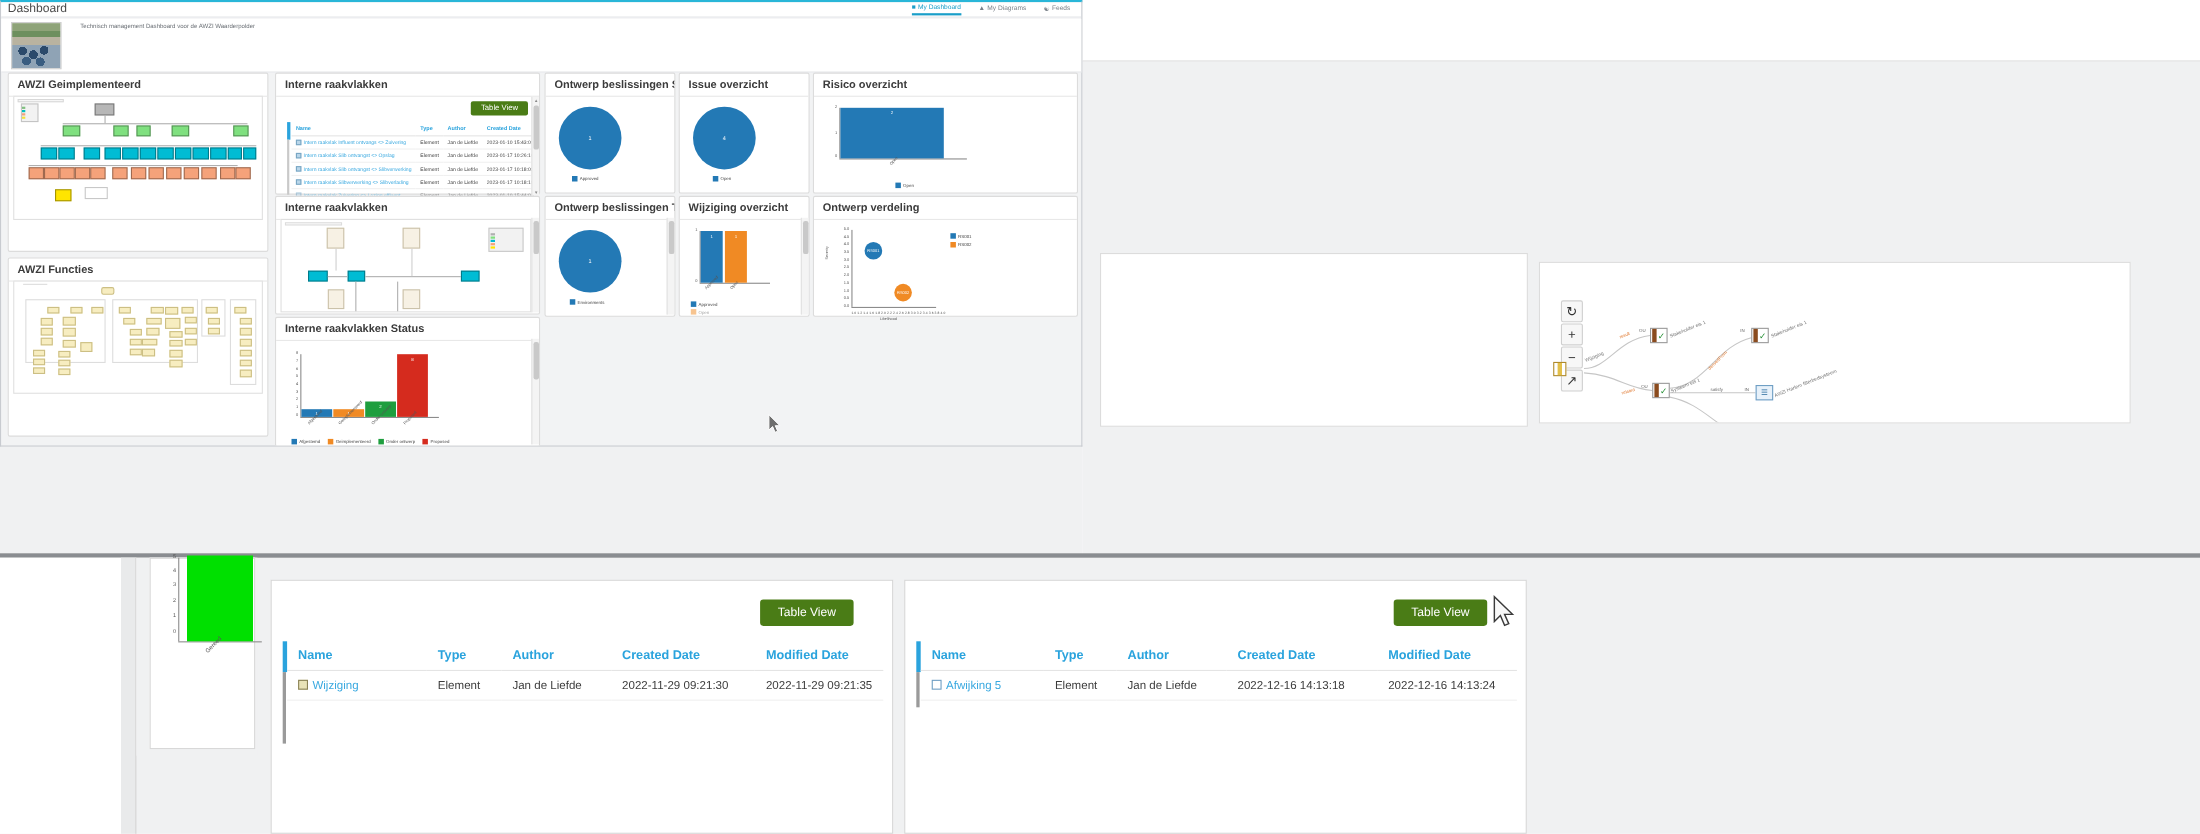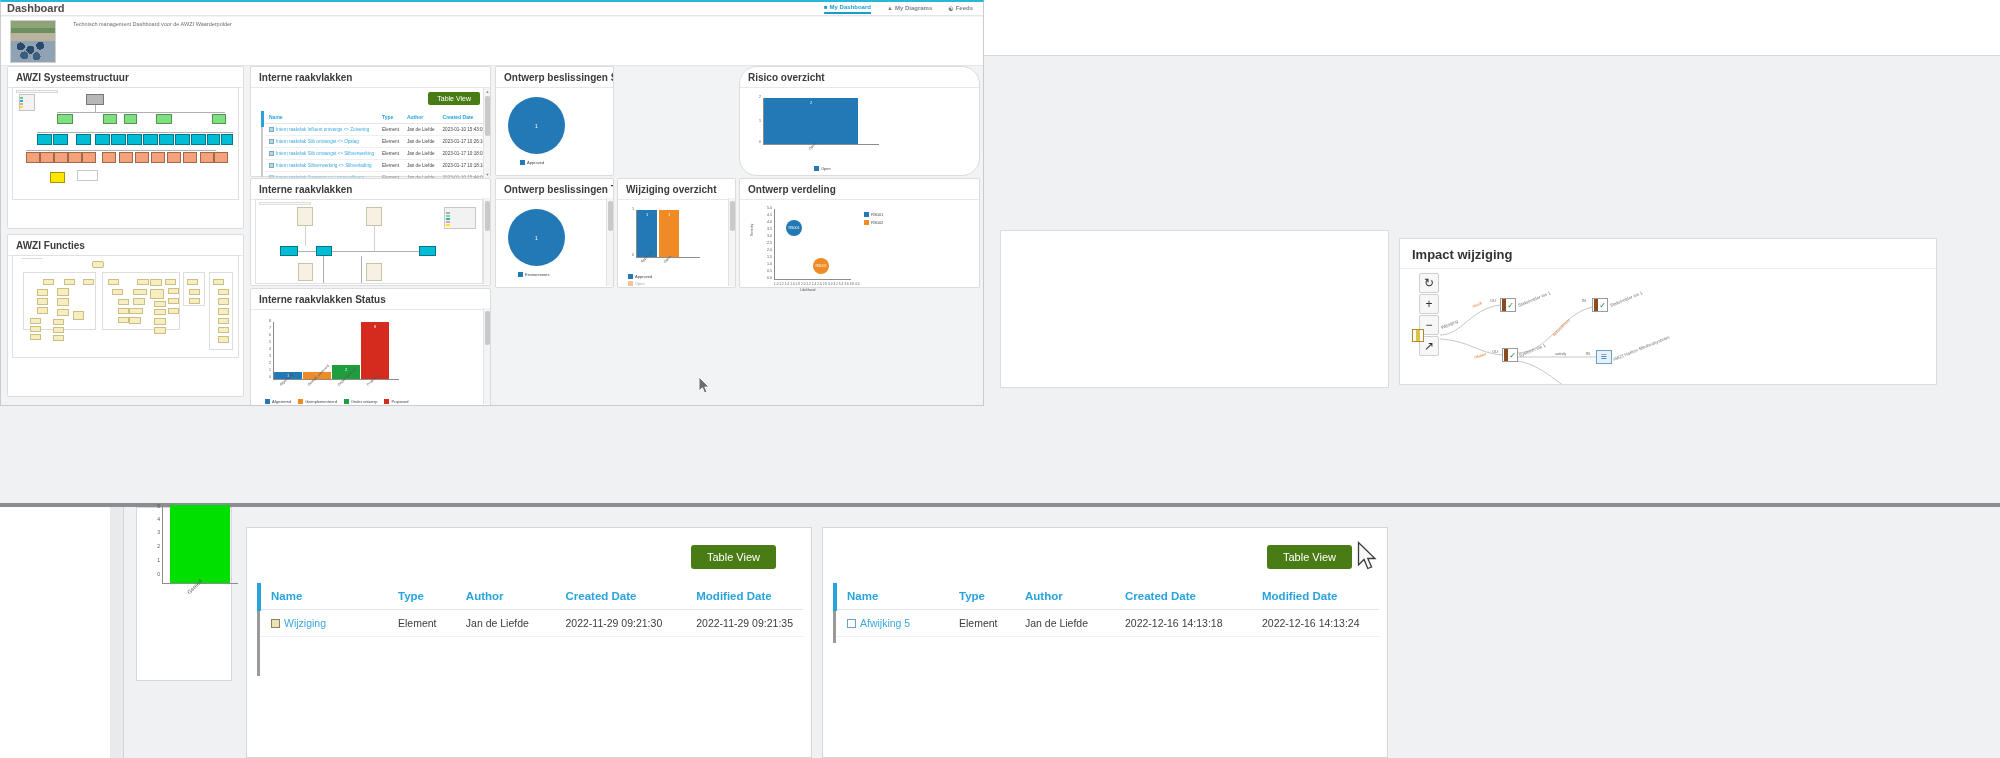--- a/index.html
+++ b/index.html
@@ -40,21 +40,20 @@
   .app-window {
     position:absolute; left:0; top:0; width:984px; height:406px;
     background:#f2f3f4;
     border:1px solid #c8cbd0;
     border-top:2px solid #29b6d8;
     overflow:hidden;
   }
   .app-header {
     position:relative; height:14px; background:#ffffff;
     border-bottom:1px solid #e3e5e8;
-    font-weight:bold;
   }
   .app-title {
     position:absolute; left:6px; top:0px;
     font-size:11px; color:#4a4a4a;
   }
   .tabs { position:absolute; right:10px; top:2px; display:flex; gap:16px; }
   .tab {
     font-size:6px; color:#7a8189; display:flex; align-items:center; gap:2px;
     padding-bottom:2px; cursor:pointer; white-space:nowrap;
   }
@@ -264,21 +263,20 @@
         <td>Element</td>
         <td>Jan de Liefde</td>
         <td>2022-12-16 14:13:18</td>
         <td>2022-12-16 14:13:24</td>
       </tr>
     </tbody>
   </table>
 </div>
 
 <div class="imp-panel">
-  <div class="imp-title">Impact wijziging</div>
   <div style="position:absolute;left:0;top:28px;width:536px;height:117px;overflow:hidden;">
 
     <div class="gbtn" style="left:19px;top:6px;">↻</div>
     <div class="gbtn" style="left:19px;top:27px;">+</div>
     <div class="gbtn" style="left:19px;top:48px;">−</div>
     <div class="gbtn" style="left:19px;top:69px;">↗</div>
 
     <div class="gnode" style="left:12px;top:62px;width:12px;height:13px;background:#fff;border-color:#b08a2a;">
       <div class="lbar" style="background:#e3c04a;"></div>
     </div>
@@ -346,21 +344,21 @@
   </div>
 
   <div class="hero">
     <div class="hero-thumb"></div>
     <div class="hero-text">Technisch management Dashboard voor de AWZI Waarderpolder</div>
   </div>
 
   <div class="dash">
 
     <div class="panel" style="left:6px;top:0px;width:237px;height:163px;">
-      <div class="panel-title">AWZI Systeemstructuur</div>
+      <div class="panel-title">AWZI Geimplementeerd</div>
       <div class="diag-frame" style="left:4px;top:20px;width:227px;height:113px;">
         <div style="position:absolute;left:3px;top:2px;width:42px;height:3px;border:1px solid #d8d8d8;background:#fafafa;"></div>
 
         <div style="position:absolute;left:6px;top:6px;width:16px;height:17px;background:#f2f2f2;border:1px solid #c4c4c4;"></div>
         <div style="position:absolute;left:7px;top:9px;width:3px;height:2px;background:#7fbf7f;"></div>
         <div style="position:absolute;left:7px;top:12px;width:3px;height:2px;background:#00c0c0;"></div>
         <div style="position:absolute;left:7px;top:15px;width:3px;height:2px;background:#f2a07a;"></div>
         <div style="position:absolute;left:7px;top:18px;width:3px;height:2px;background:#f0e040;"></div>
 
         <div class="nodebox" style="left:73px;top:6px;width:18px;height:11px;background:#b7b7b7;"></div>
@@ -643,20 +641,34 @@
               <span class="lg-sw" style="background:#2379b5;"></span>
               <span>Environments</span>
             </div>
         </div>
       </div>
       <div class="scroll-v" style="right:0;top:19px;height:88px;">
         <div class="thumb" style="top:3px;height:30px;"></div>
       </div>
     </div>
 
+    <div class="panel" style="left:616px;top:0px;width:119px;height:110px;">
+      <div class="panel-title">Issue overzicht</div>
+      <div class="chart-area" style="height:88px;">
+        <div class="pie" style="left:12px;top:9px;width:57px;height:57px;background:#2379b5;">
+          <span class="pie-val">4</span>
+        </div>
+        <div class="legend" style="left:30px;top:72px;">
+          <div class="lg-item">
+              <span class="lg-sw" style="background:#2379b5;"></span>
+              <span>Open</span>
+            </div>
+        </div>
+      </div>
+    </div>
 
     <div class="panel" style="left:616px;top:112px;width:119px;height:110px;">
       <div class="panel-title">Wijziging overzicht</div>
       <div class="chart-area" style="height:88px;">
         <div class="axis-line" style="left:18px;top:10px;width:1px;height:47px;"></div>
         <div class="axis-line" style="left:18px;top:57px;width:64px;height:1px;"></div>
         <div class="tick-lbl" style="left:4px;top:7px;width:12px;">1</div>
         <div class="tick-lbl" style="left:4px;top:53px;width:12px;">0</div>
         <div class="bar" style="left:19px;top:10px;width:20px;height:47px;background:#2379b5;">
           <div class="bar-val">1</div>
@@ -675,21 +687,21 @@
               <span class="lg-sw" style="background:#f08a24;"></span>
               <span>Open</span>
             </div>
         </div>
       </div>
       <div class="scroll-v" style="right:0;top:19px;height:88px;">
         <div class="thumb" style="top:3px;height:30px;"></div>
       </div>
     </div>
 
-    <div class="panel" style="left:738px;top:0px;width:241px;height:110px;border-radius:18px;">
+    <div class="panel" style="left:738px;top:0px;width:241px;height:110px;">
       <div class="panel-title">Risico overzicht</div>
       <div class="chart-area" style="height:88px;">
         <div class="axis-line" style="left:23px;top:10px;width:1px;height:46px;"></div>
         <div class="axis-line" style="left:23px;top:56px;width:116px;height:1px;"></div>
         <div class="tick-lbl" style="left:9px;top:7px;width:12px;">2</div>
         <div class="tick-lbl" style="left:9px;top:31px;width:12px;">1</div>
         <div class="tick-lbl" style="left:9px;top:52px;width:12px;">0</div>
         <div class="bar" style="left:24px;top:10px;width:94px;height:46px;background:#2379b5;">
           <div class="bar-val">2</div>
         </div>

